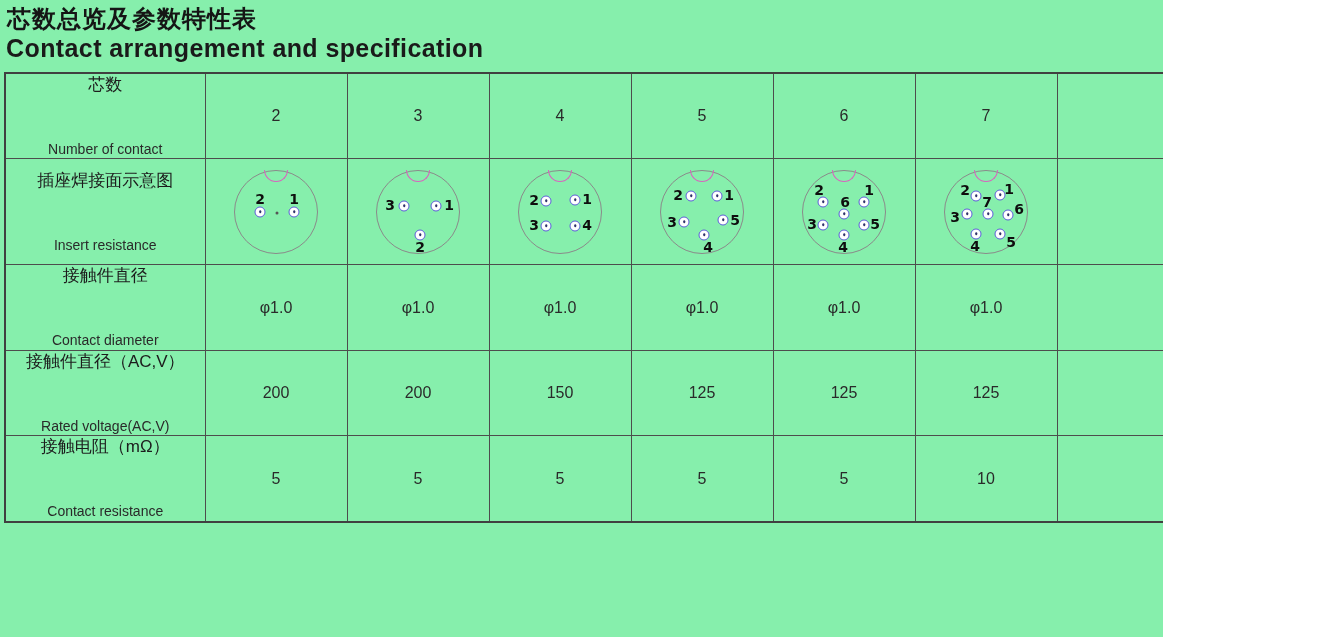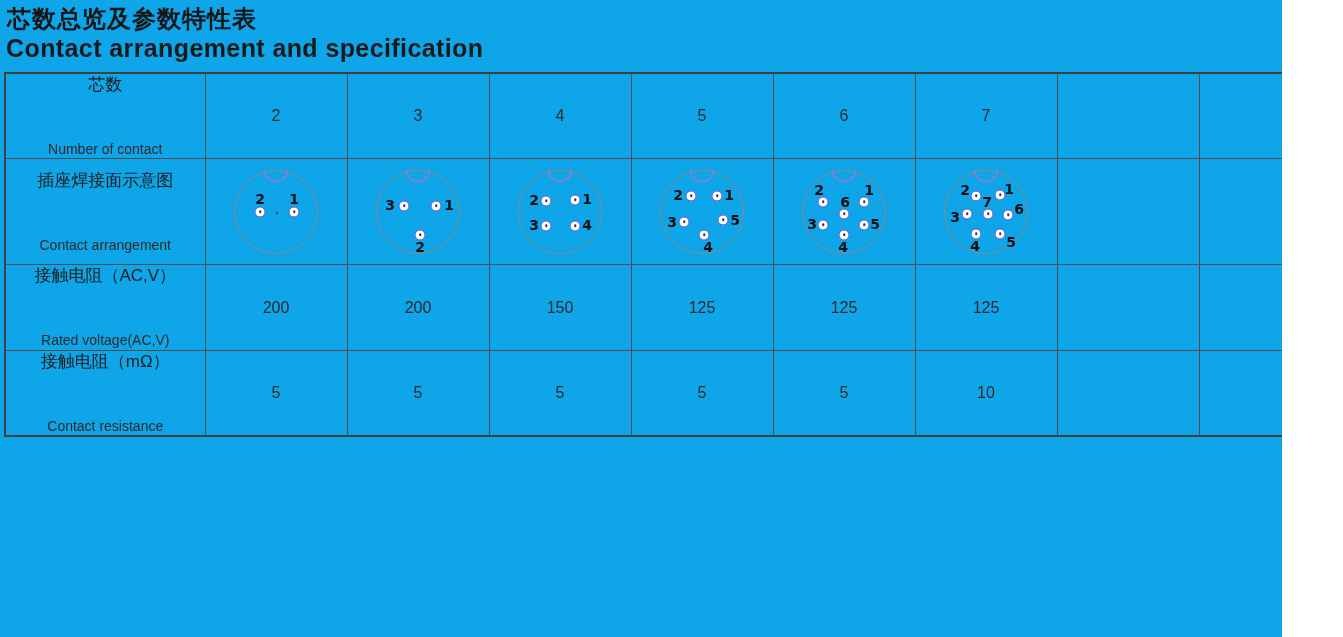--- a/index.html
+++ b/index.html
@@ -1,18 +1,18 @@
 <!DOCTYPE html>
 <html><head>
 <meta charset="utf-8">
 <style>
   * { margin:0; padding:0; box-sizing:border-box; }
   html,body { background:#ffffff; }
   .page {
-    position:relative; width:1282px; height:637px; background:#0ea5e9;
+    position:relative; width:1163px; height:637px; background:#86efac;
     font-family:"Liberation Sans","DejaVu Sans",sans-serif; color:#1f1f1f;
     overflow:hidden;
   }
   .title-zh {
     position:absolute; left:7px; top:3px;
     font-size:24px; font-weight:700; color:#151515; letter-spacing:1px;
   }
   .title-en {
     position:absolute; left:6px; top:34px;
     font-size:25px; font-weight:600; color:#1a1a1a; letter-spacing:0.4px;
@@ -95,21 +95,21 @@
       <td class="val">5</td>
       <td class="val">6</td>
       <td class="val">7</td>
       <td class="val"></td>
       <td class="val"></td>
     </tr>
 
     <tr class="r-diag">
       <td class="lbl">
         <div class="zh">插座焊接面示意图</div>
-        <div class="en">Contact arrangement</div>
+        <div class="en">Insert resistance</div>
       </td>
       <td>
             <div class="circle">
               <div class="keyway"></div>
               <div class="centerdot"></div>
               <div class="pin" style="left: 25px; top: 41px;"></div>
               <div class="pinlabel" style="left: 25px; top: 28px;">2</div>
               <div class="pin" style="left: 59px; top: 41px;"></div>
               <div class="pinlabel" style="left: 59px; top: 28px;">1</div>
             </div>
@@ -186,25 +186,39 @@
               <div class="pin" style="left: 31px; top: 63px;"></div>
               <div class="pinlabel" style="left: 30px; top: 75px;">4</div>
               <div class="pin" style="left: 55px; top: 63px;"></div>
               <div class="pinlabel" style="left: 66px; top: 71px;">5</div>
             </div>
           </td>
       <td></td>
       <td></td>
     </tr>
 
-
-
     <tr class="r-spec">
       <td class="lbl">
-        <div class="zh">接触电阻（AC,V）</div>
+        <div class="zh">接触件直径</div>
+        <div class="en">Contact diameter</div>
+      </td>
+      <td class="val">φ1.0</td>
+      <td class="val">φ1.0</td>
+      <td class="val">φ1.0</td>
+      <td class="val">φ1.0</td>
+      <td class="val">φ1.0</td>
+      <td class="val">φ1.0</td>
+      <td class="val"></td>
+      <td class="val"></td>
+    </tr>
+
+
+    <tr class="r-spec">
+      <td class="lbl">
+        <div class="zh">接触件直径（AC,V）</div>
         <div class="en">Rated voltage(AC,V)</div>
       </td>
       <td class="val">200</td>
       <td class="val">200</td>
       <td class="val">150</td>
       <td class="val">125</td>
       <td class="val">125</td>
       <td class="val">125</td>
       <td class="val"></td>
       <td class="val"></td>

